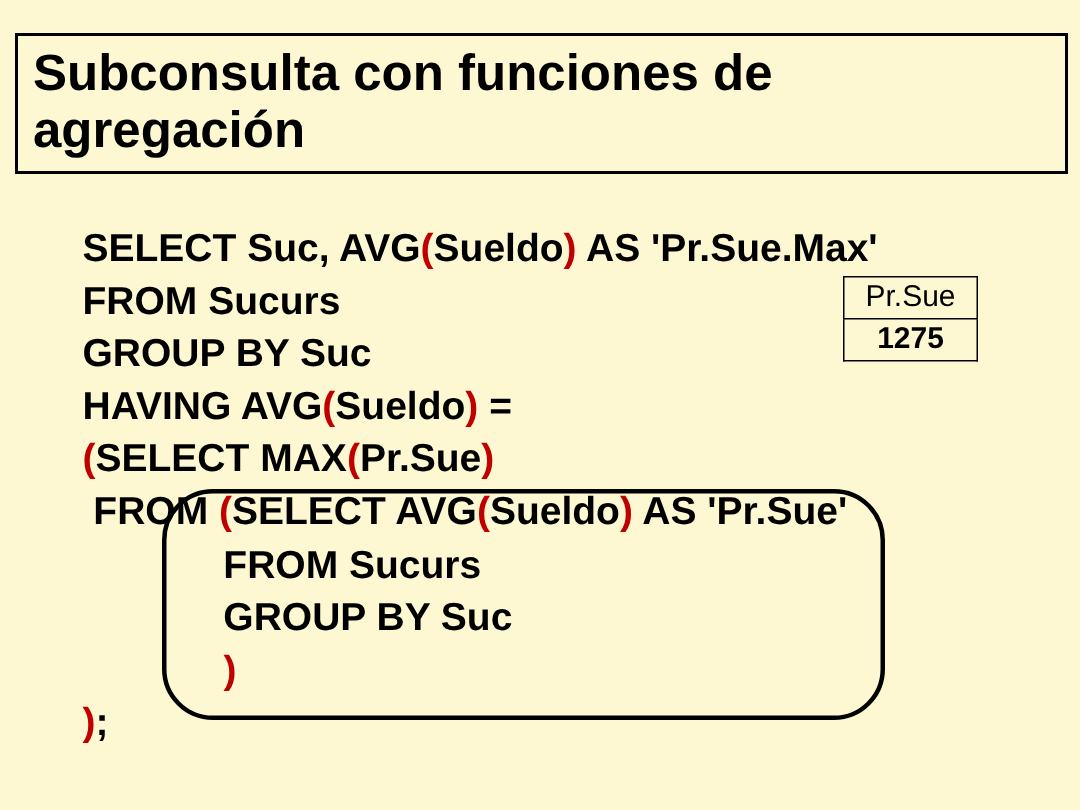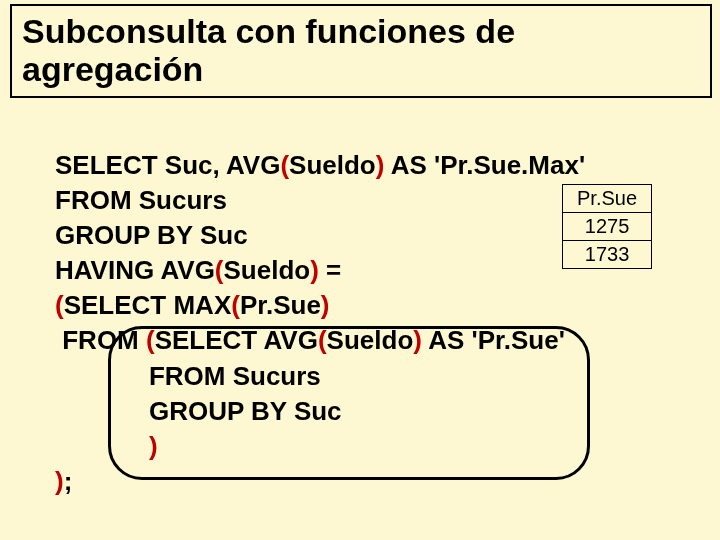--- a/index.html
+++ b/index.html
@@ -7,21 +7,21 @@
     padding: 0;
     width: 720px;
     height: 540px;
     background: #fdf8d2;
     font-family: Arial, Helvetica, sans-serif;
     overflow: hidden;
   }
   .title-box {
     position: absolute;
     left: 10px;
-    top: 4px;
+    top: 22px;
     width: 678px;
     border: 2px solid #000;
     background: #fdf8d2;
     padding: 6px 10px 8px 10px;
   }
   .title-text {
     font-size: 34px;
     font-weight: bold;
     color: #000;
     line-height: 1.12;
@@ -55,21 +55,21 @@
     left: 562px;
     top: 184px;
     border-collapse: collapse;
     font-size: 20px;
     background: #fdf8d2;
   }
   .mini-table th, .mini-table td {
     border: 1.5px solid #000;
     padding: 2px 14px;
     text-align: center;
-    font-weight: normal;
+    font-weight: bold;
   }
   .mini-table th {
     font-weight: normal;
   }
 </style>
 </head>
 <body>
 
 <div class="title-box">
   <div class="title-text">Subconsulta con funciones de agregación</div>
@@ -89,17 +89,14 @@
 <div class="subq-frame"></div>
 
 <table class="mini-table">
   <tbody>
       <tr>
     <th>Pr.Sue</th>
   </tr>
   <tr>
     <td>1275</td>
   </tr>
-  <tr>
-    <td>1733</td>
-  </tr>
 </tbody>
   </table>
 
 </body></html>

